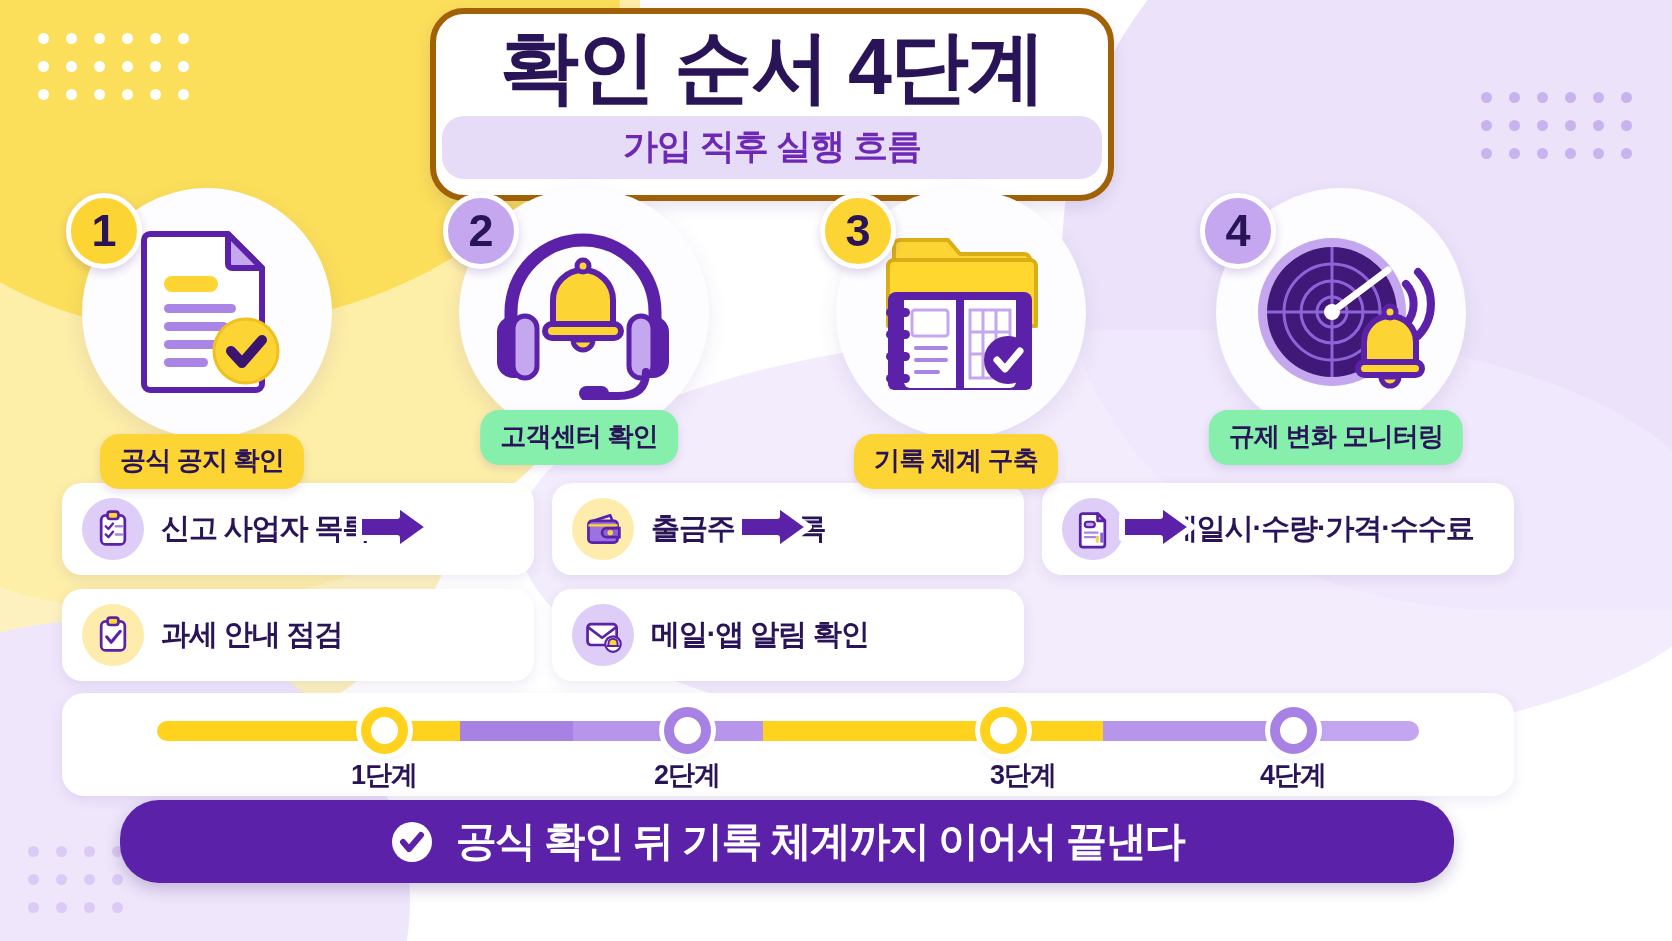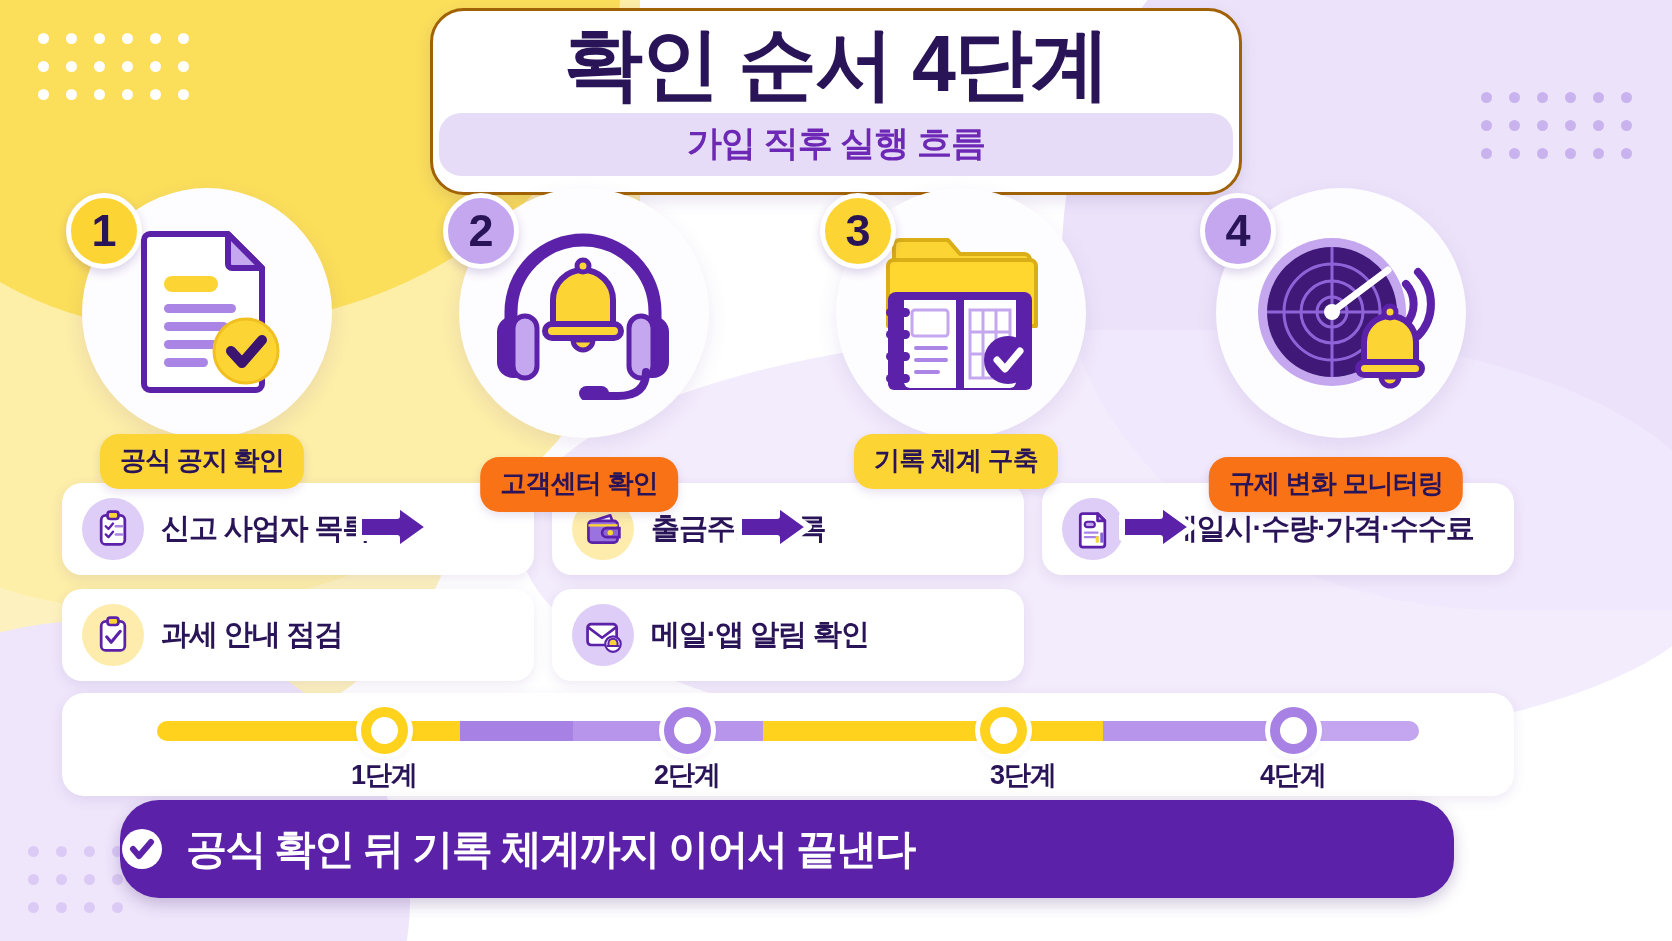--- a/index.html
+++ b/index.html
@@ -69,23 +69,23 @@
     border-radius: 50%;
     background: var(--dc, #ffffff);
   }
   .dots-tl { left: 38px; top: 33px; --cols: 6; }
   .dots-tr { right: 40px; top: 92px; --cols: 6; --dc: #c9b3ef; }
   .dots-bl { left: 28px; bottom: 28px; --cols: 4; --dc: #dbcaf5; }
 
   
   .header {
     position: absolute; left: 430px; top: 8px;
-    width: 812px;
+    width: 684px;
     background: #ffffff;
-    border: 3px solid #a16207;
+    border: 6px solid #a16207;
     border-radius: 34px;
     padding: 10px 0 16px;
     box-shadow: 0 6px 16px rgba(80, 40, 140, .13);
     text-align: center;
   }
   .title {
     font-size: 79px;
     font-weight: 900;
     letter-spacing: -2px;
     color: #2a1458;
@@ -147,21 +147,21 @@
     padding: 9px 20px 11px;
     border-radius: 19px;
     font-size: 26px; font-weight: 900;
     color: #2a1458;
     letter-spacing: -.8px;
     white-space: nowrap;
     box-shadow: 0 4px 10px rgba(80, 40, 140, .13);
     z-index: 5;
   }
   .label-yellow { background: #fcd535; margin-top: 24px; }
-  .label-purple { background: #f97316; margin-top: 47px; }
+  .label-purple { background: #86efac; }
 
   .arrow {
     position: absolute; top: 310px;
     width: 78px; height: 58px;
     z-index: 6;
   }
 
   
   .cards {
     position: absolute; left: 62px; top: 483px;
@@ -226,24 +226,24 @@
     transform: translateX(-50%);
     font-size: 27px; font-weight: 900;
     color: #2a1458;
     letter-spacing: -1px;
     white-space: nowrap;
   }
 
   
   .banner {
     position: absolute; left: 120px; top: 800px;
-    width: 1334px; height: 98px;
+    width: 1334px; height: 83px;
     background: #5b21a8;
     border-radius: 39px;
-    display: flex; align-items: center; 
+    display: flex; align-items: center; justify-content: center;
     gap: 22px;
     box-shadow: 0 6px 16px rgba(60, 25, 110, .24);
   }
   .banner-check {
     width: 44px; height: 44px; flex: 0 0 auto;
   }
   .banner-text {
     font-size: 41px; font-weight: 900;
     color: #ffffff;
     letter-spacing: -1.6px;

